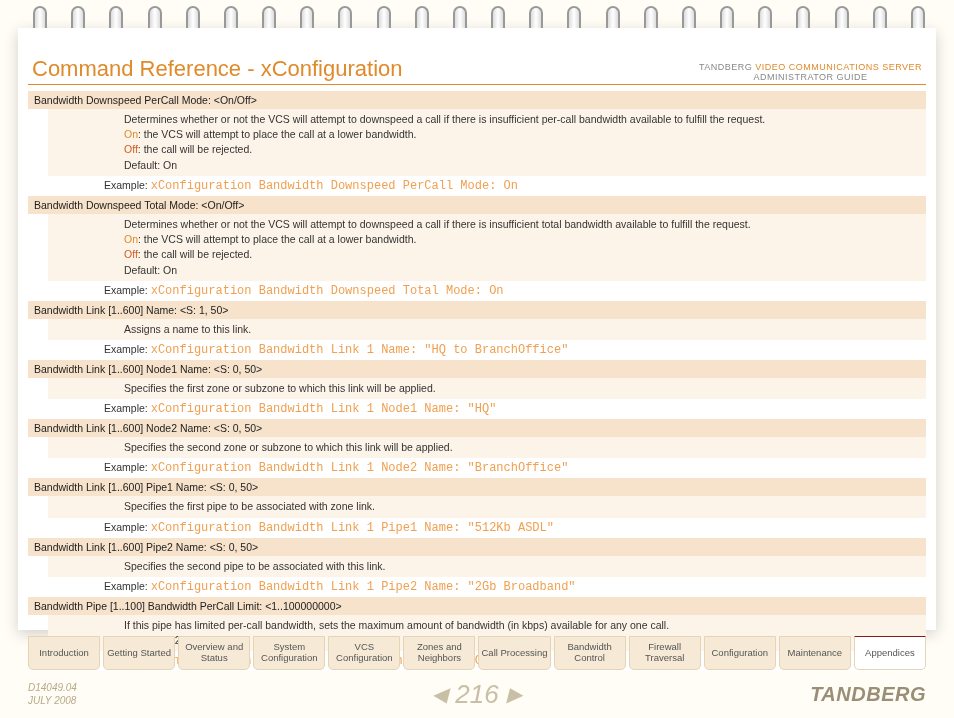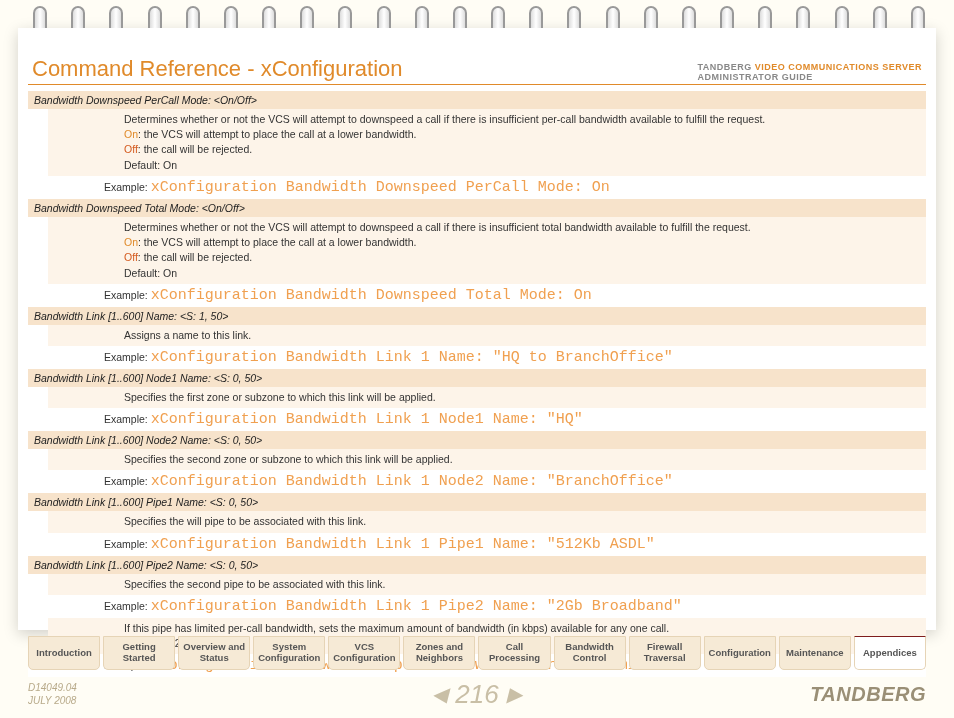--- a/index.html
+++ b/index.html
@@ -49,55 +49,53 @@
     align-items: flex-end;
     border-bottom: 1px solid #e08a2a;
     padding: 0 4px 2px 4px;
   }
   .title {
     color: #e08a2a;
     font-size: 22px;
     font-weight: normal;
   }
   .header-right {
-    text-align: left;
+    text-align: center;
     font-size: 9px;
     color: #888;
     letter-spacing: 0.5px;
-    font-weight: bold;
   }
   .header-right .brand-sub { color: #e08a2a; }
   .tbl {
     width: 100%;
     margin-top: 6px;
     font-size: 10.5px;
   }
   .cmd-row {
     background: #f7e3cb;
     padding: 3px 6px;
     color: #222;
-    font-style: italic;
   }
   .desc-row {
     background: #fdf4e9;
     padding: 3px 6px 3px 76px;
     line-height: 1.45;
     margin-left: 20px;
   }
   .example-row {
     background: #fff;
     padding: 3px 6px 3px 76px;
   }
   .on { color: #e08a2a; }
   .off { color: #d45a1e; }
   .ex-label { color: #333; }
   .ex-code {
     font-family: "Courier New", monospace;
     color: #f0a050;
-    font-size: 15px;
+    font-size: 12px;
   }
   .tabs {
     position: absolute;
     left: 28px; right: 28px;
     bottom: 48px;
     height: 34px;
     display: flex;
     gap: 3px;
   }
   .tab {
@@ -107,21 +105,20 @@
     border-radius: 0 0 5px 5px;
     font-size: 9.5px;
     color: #555;
     display: flex;
     align-items: center;
     justify-content: center;
     text-align: center;
     line-height: 1.15;
     padding: 2px;
     cursor: pointer;
-    font-weight: bold;
   }
   .tab.active {
     background: #fff;
     border-top: 1px solid #7f1d1d;
   }
   .footer {
     position: absolute;
     left: 28px; right: 28px;
     bottom: 6px;
     height: 36px;
@@ -197,25 +194,26 @@
       <div class="cmd-row">Bandwidth Link [1..600] Name: &lt;S: 1, 50&gt;</div>
       <div class="desc-row">Assigns a name to this link.</div>
       <div class="example-row"><span class="ex-label">Example:  </span><span class="ex-code">xConfiguration Bandwidth Link 1 Name: "HQ to BranchOffice"</span></div>
       <div class="cmd-row">Bandwidth Link [1..600] Node1 Name: &lt;S: 0, 50&gt;</div>
       <div class="desc-row">Specifies the first zone or subzone to which this link will be applied.</div>
       <div class="example-row"><span class="ex-label">Example:  </span><span class="ex-code">xConfiguration Bandwidth Link 1 Node1 Name: "HQ"</span></div>
       <div class="cmd-row">Bandwidth Link [1..600] Node2 Name: &lt;S: 0, 50&gt;</div>
       <div class="desc-row">Specifies the second zone or subzone to which this link will be applied.</div>
       <div class="example-row"><span class="ex-label">Example:  </span><span class="ex-code">xConfiguration Bandwidth Link 1 Node2 Name: "BranchOffice"</span></div>
       <div class="cmd-row">Bandwidth Link [1..600] Pipe1 Name: &lt;S: 0, 50&gt;</div>
-      <div class="desc-row">Specifies the will pipe to be associated with this link.</div>
+      <div class="desc-row">Specifies the first pipe to be associated with zone link.</div>
       <div class="example-row"><span class="ex-label">Example:  </span><span class="ex-code">xConfiguration Bandwidth Link 1 Pipe1 Name: "512Kb ASDL"</span></div>
       <div class="cmd-row">Bandwidth Link [1..600] Pipe2 Name: &lt;S: 0, 50&gt;</div>
       <div class="desc-row">Specifies the second pipe to be associated with this link.</div>
       <div class="example-row"><span class="ex-label">Example:  </span><span class="ex-code">xConfiguration Bandwidth Link 1 Pipe2 Name: "2Gb Broadband"</span></div>
+      <div class="cmd-row">Bandwidth Pipe [1..100] Bandwidth PerCall Limit: &lt;1..100000000&gt;</div>
       <div class="desc-row">If this pipe has limited per-call bandwidth, sets the maximum amount of bandwidth (in kbps) available for any one call.<br>Default: 1920</div>
       <div class="example-row"><span class="ex-label">Example:  </span><span class="ex-code">xConfiguration Bandwidth Pipe 1 Bandwidth PerCall Limit: 256</span></div>
     </div>
 </div>
 
 <div class="tabs" id="tabs">
     <div class="tab">Introduction</div>
     <div class="tab">Getting Started</div>
     <div class="tab">Overview and Status</div>
     <div class="tab">System Configuration</div>

